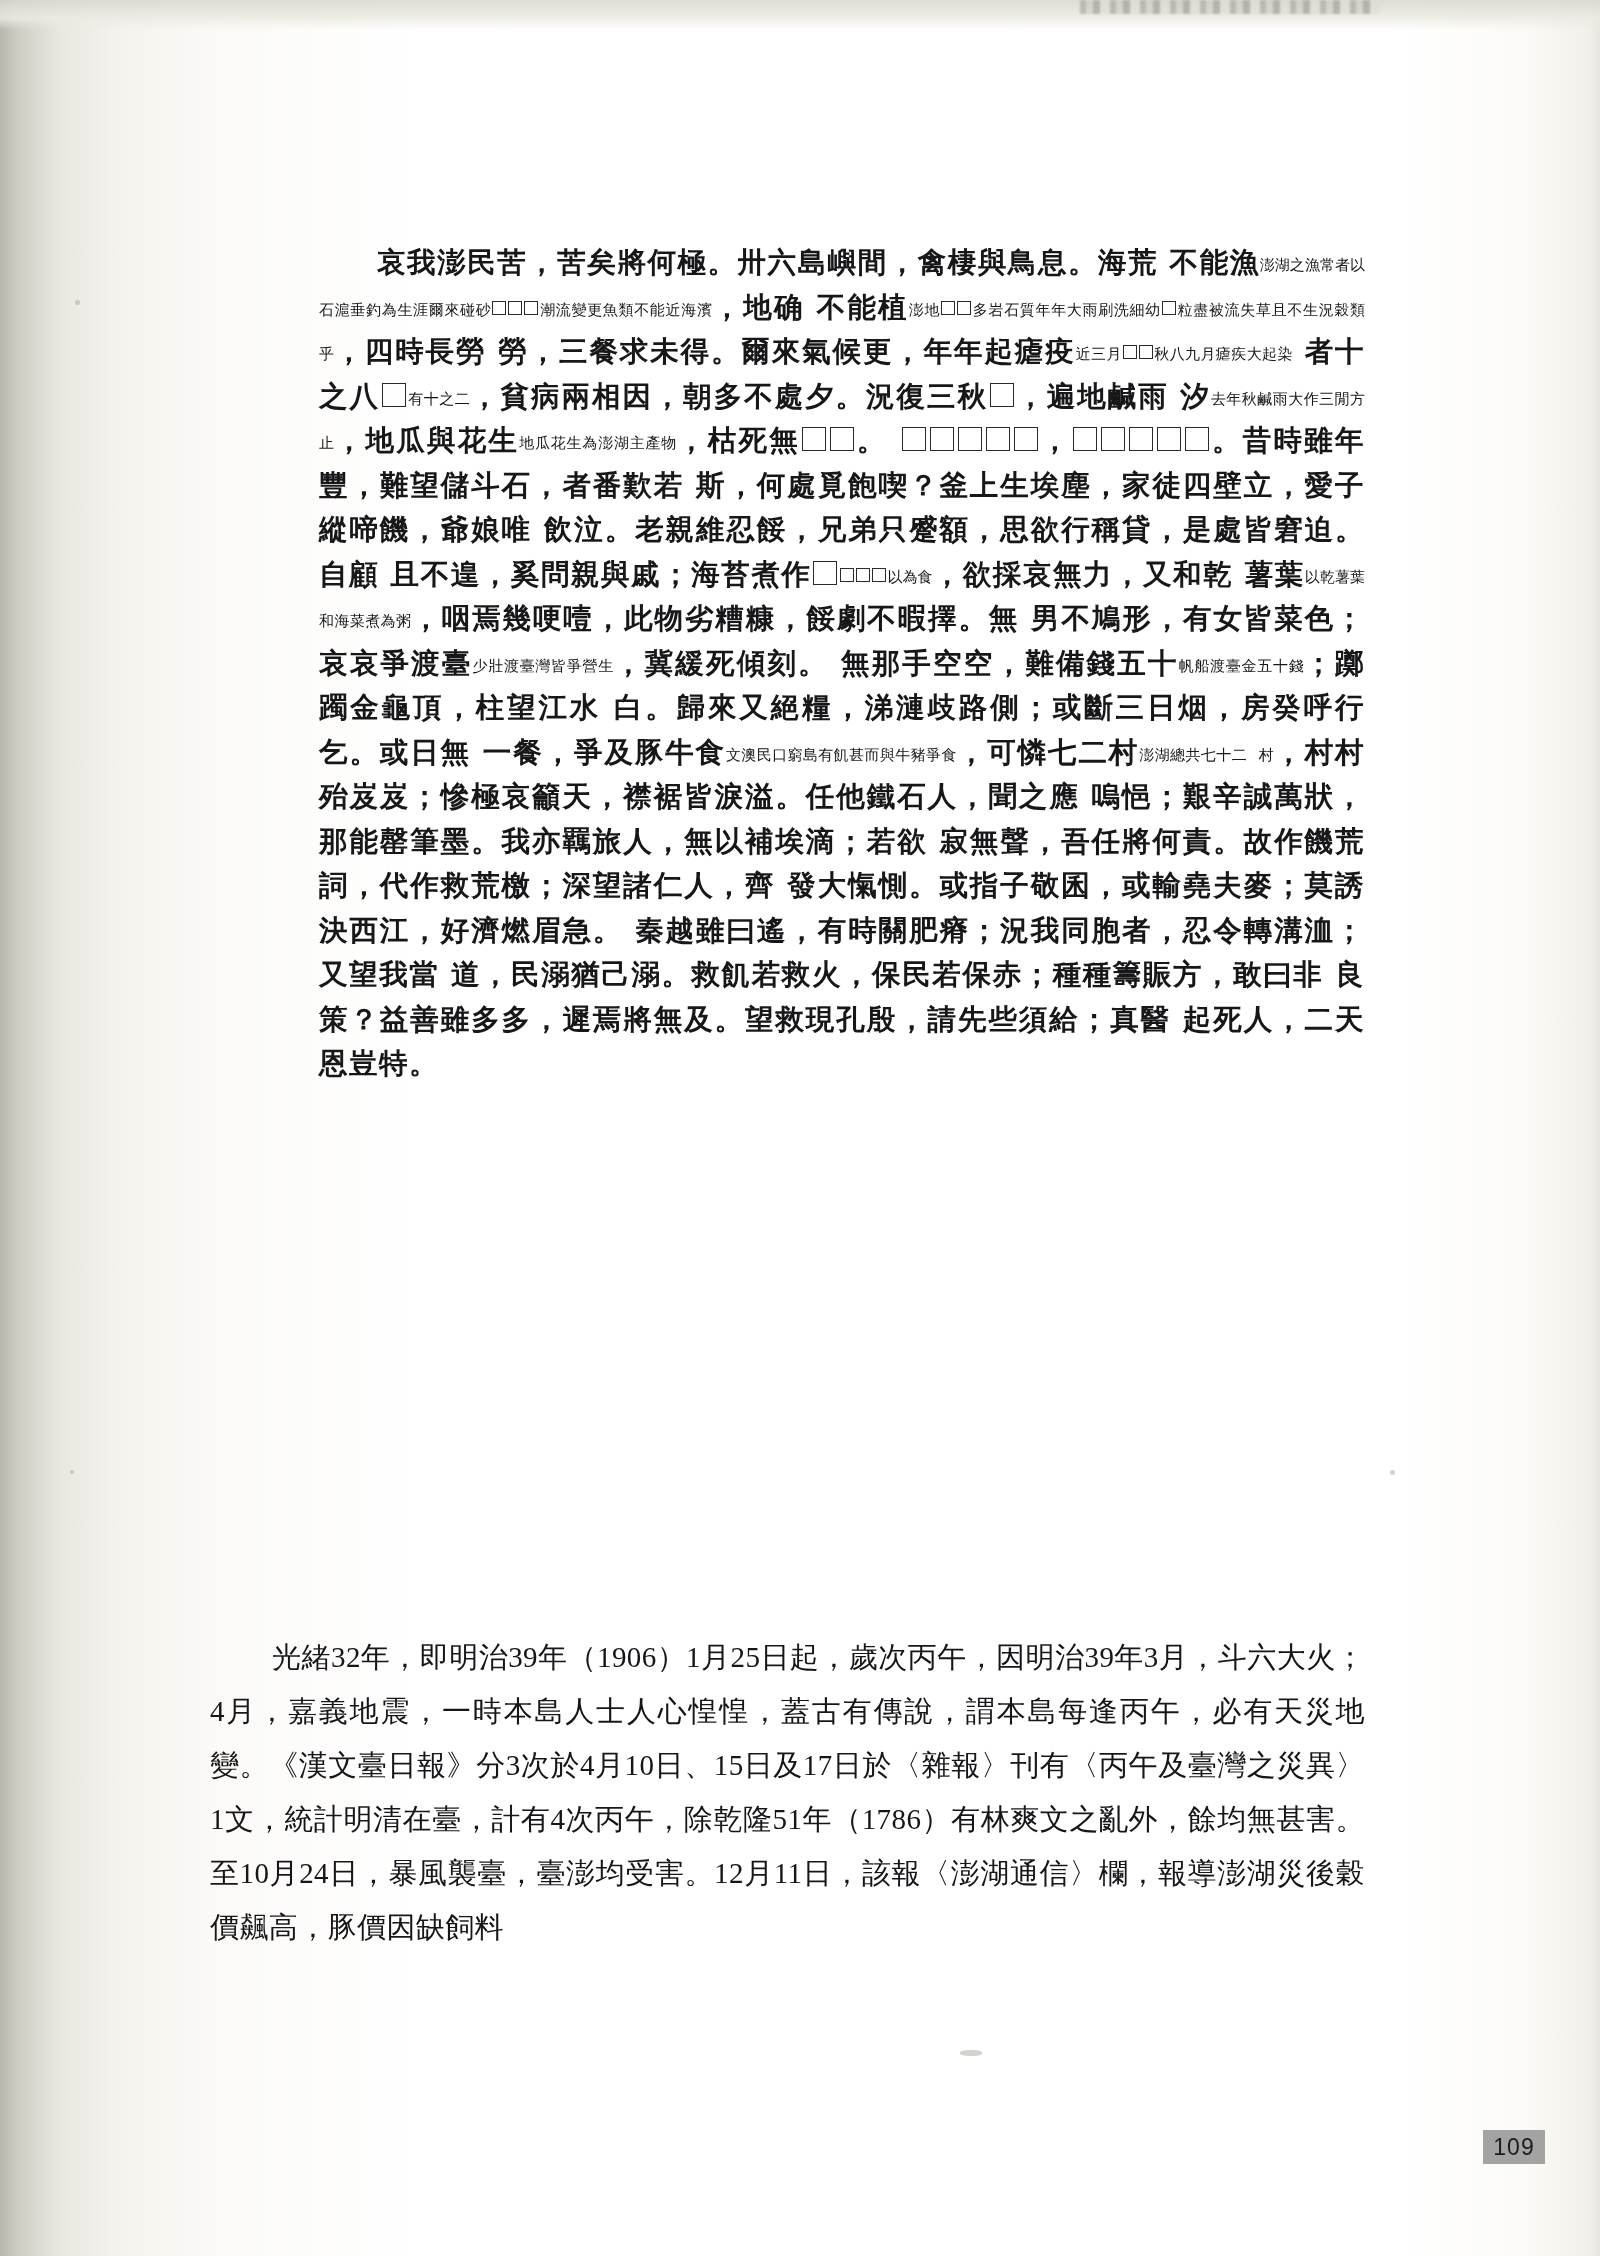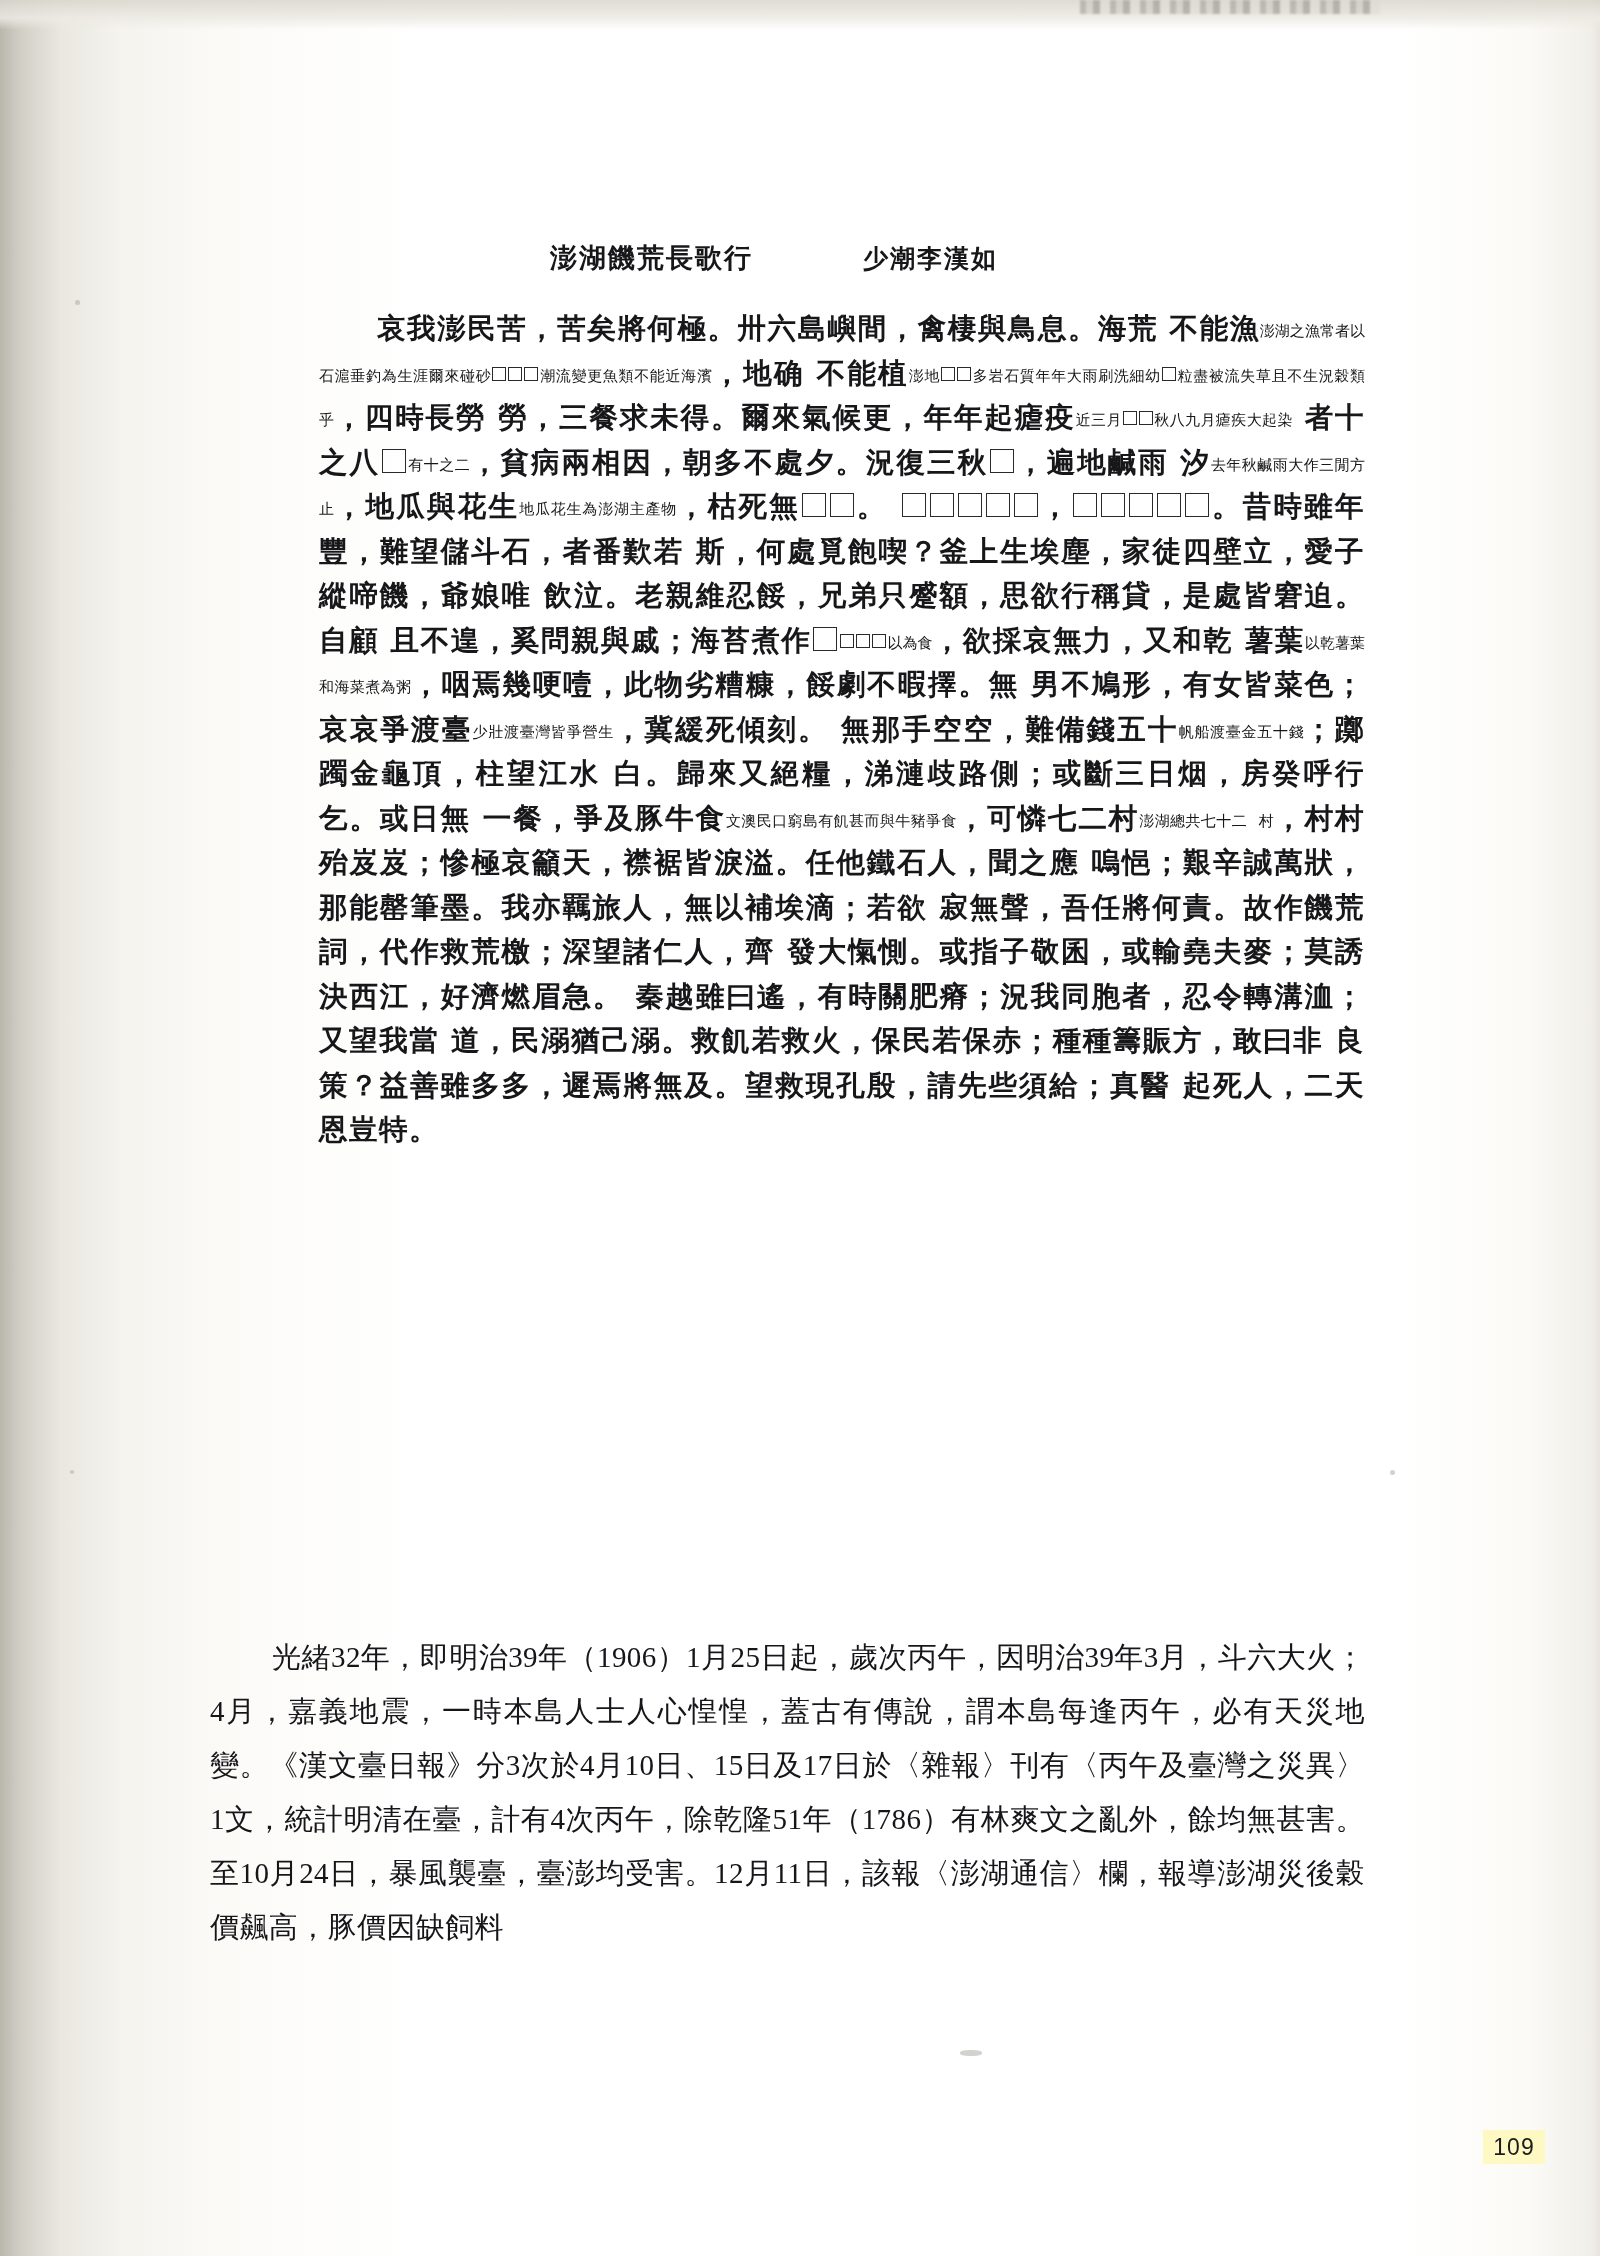--- a/index.html
+++ b/index.html
@@ -141,21 +141,21 @@
     width: 62px;
   }
 
   
   .page-number {
     position: absolute;
     right: 55px;
     bottom: 92px;
     width: 62px;
     height: 34px;
-    background: #fef9c3;
+    background: #a3a3a3;
     color: #1c1c1c;
     font-family: "Liberation Sans", sans-serif;
     font-size: 23px;
     display: flex;
     align-items: center;
     justify-content: center;
     letter-spacing: 1px;
   }
 
   
@@ -174,24 +174,20 @@
   <div class="scan-smudge"></div>
   <div class="speck" style="left:75px;top:300px;width:5px;height:5px;"></div>
   <div class="speck" style="left:1390px;top:1470px;width:5px;height:5px;"></div>
   <div class="speck" style="left:70px;top:1470px;width:4px;height:4px;"></div>
   <div class="speck" style="left:960px;top:2050px;width:22px;height:6px;border-radius:40%;"></div>
 </div>
 
 <div class="content">
 
   <div class="poem">
-    <div class="poem-title-row">
-      <span class="poem-title">澎湖饑荒長歌行</span>
-      <span class="poem-author">少潮李漢如</span>
-    </div>
 
     <div class="poem-body">
       <span class="indent"></span><span>哀我澎民苦，苦矣將何極。卅六島嶼間，禽棲與鳥息。海荒</span>
 
       <span>不能漁</span><span class="gloss">澎湖之漁常者以石滬垂釣為生涯爾來碰砂<span class="box"></span><span class="box"></span><span class="box"></span>潮流變更魚類不能近海濱</span><span>，地确</span>
 
       <span>不能植</span><span class="gloss">澎地<span class="box"></span><span class="box"></span>多岩石質年年大雨刷洗細幼<span class="box"></span>粒盡被流失草且不生況穀類乎</span><span>，四時長勞</span>
 
       <span>勞，三餐求未得。爾來氣候更，年年起瘧疫</span><span class="gloss">近三月<span class="box"></span><span class="box"></span>秋八九月瘧疾大起染</span>
 

